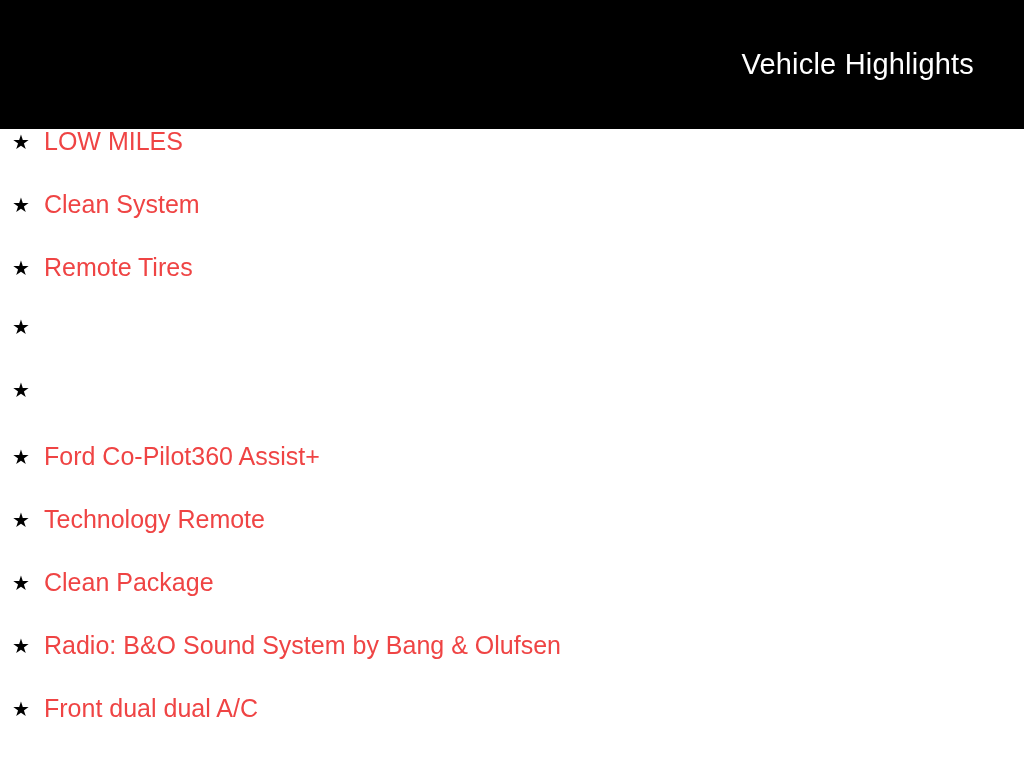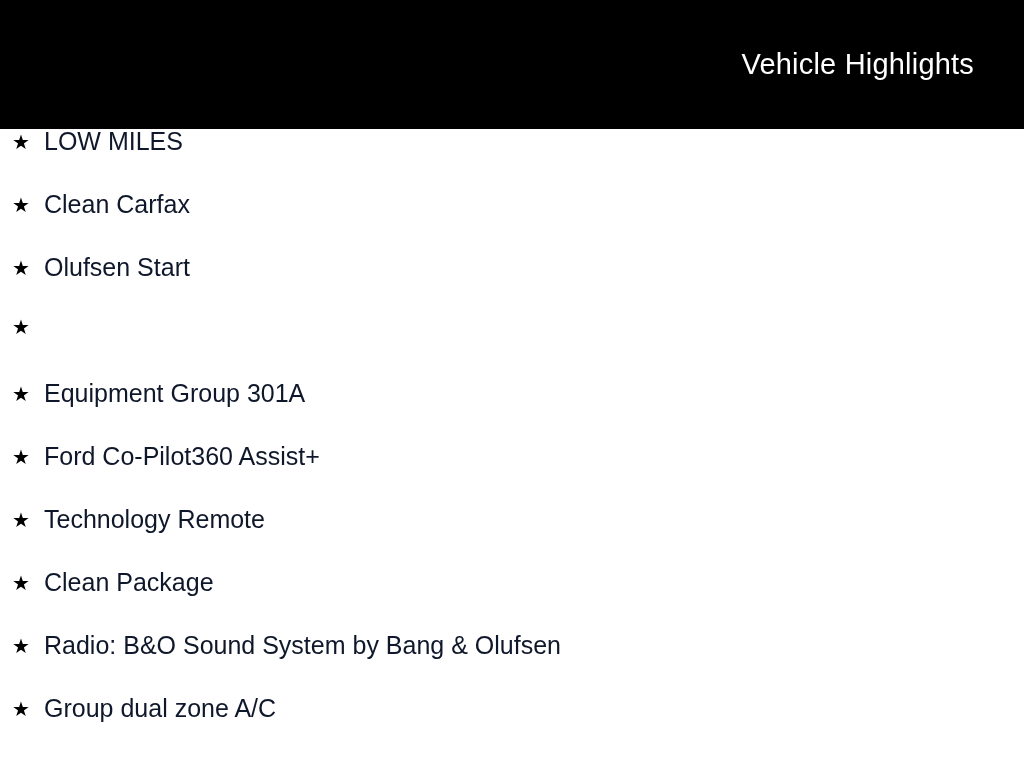--- a/index.html
+++ b/index.html
@@ -52,21 +52,21 @@
   .bullet-star {
     color: #000000;
     font-size: 20px;
     line-height: 1;
     width: 32px;
     flex: 0 0 32px;
     text-align: left;
     transform: translateY(-1px);
   }
   .highlight-text {
-    color: #0f172a;
+    color: #ef4444;
     font-size: 25px;
     font-weight: 400;
     line-height: 1;
     white-space: nowrap;
   }
 </style>
 </head>
 <body>
 
 <div class="page">
@@ -77,35 +77,34 @@
 
   <ul class="highlights-list">
 
     <li class="highlight-item">
       <span class="bullet-star">★</span>
       <span class="highlight-text">LOW MILES</span>
     </li>
 
     <li class="highlight-item">
       <span class="bullet-star">★</span>
-      <span class="highlight-text">Clean Carfax</span>
+      <span class="highlight-text">Clean System</span>
     </li>
 
     <li class="highlight-item">
       <span class="bullet-star">★</span>
-      <span class="highlight-text">Olufsen Start</span>
+      <span class="highlight-text">Remote Tires</span>
     </li>
 
     <li class="highlight-item">
       <span class="bullet-star">★</span>
     </li>
 
     <li class="highlight-item">
       <span class="bullet-star">★</span>
-      <span class="highlight-text">Equipment Group 301A</span>
     </li>
 
     <li class="highlight-item">
       <span class="bullet-star">★</span>
       <span class="highlight-text">Ford Co-Pilot360 Assist+</span>
     </li>
 
     <li class="highlight-item">
       <span class="bullet-star">★</span>
       <span class="highlight-text">Technology Remote</span>
@@ -116,18 +115,18 @@
       <span class="highlight-text">Clean Package</span>
     </li>
 
     <li class="highlight-item">
       <span class="bullet-star">★</span>
       <span class="highlight-text">Radio: B&amp;O Sound System by Bang &amp; Olufsen</span>
     </li>
 
     <li class="highlight-item">
       <span class="bullet-star">★</span>
-      <span class="highlight-text">Group dual zone A/C</span>
+      <span class="highlight-text">Front dual dual A/C</span>
     </li>
 
   </ul>
 
 </div>
 
 </body></html>

